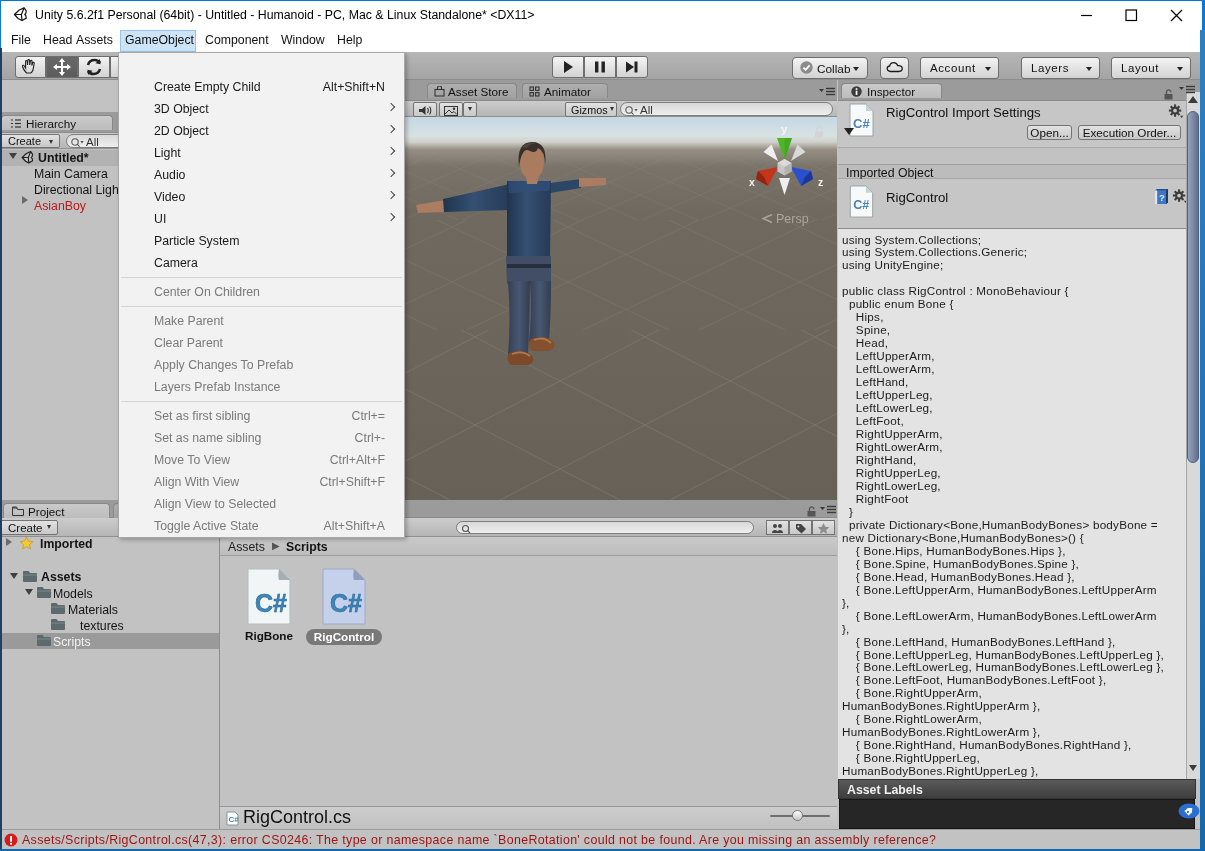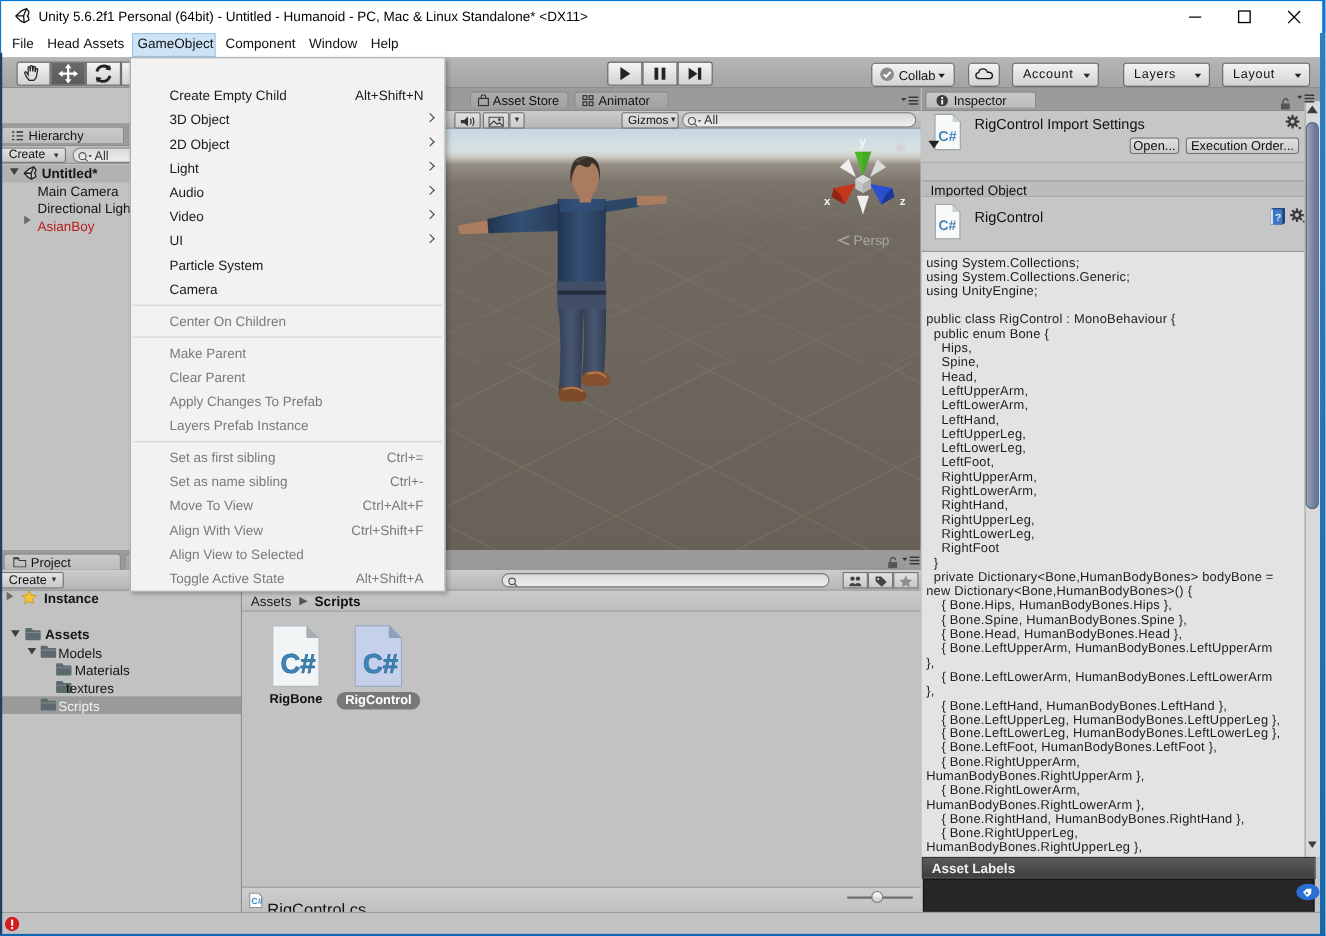--- a/index.html
+++ b/index.html
@@ -492,21 +492,21 @@
   <div class="mbtn" style="left:812px;top:20px;width:23px;height:15px">
       <svg class="abs" style="left:4px;top:1px" width="13" height="13" viewBox="0 0 13 13">
         <path d="M6.5 1 L8.2 4.8 L12.3 5.2 L9.2 7.9 L10.1 11.9 L6.5 9.8 L2.9 11.9 L3.8 7.9 L0.7 5.2 L4.8 4.8 Z" fill="#8d8d8d"></path>
       </svg>
     </div>
 
   <div class="row" style="left:6px;top:38px;width:0;height:0;border-top:4.5px solid transparent;border-bottom:4.5px solid transparent;border-left:6px solid #6a6a6a"></div>
   <svg class="abs" style="left:19px;top:36px" width="15" height="15" viewBox="0 0 15 15">
       <path d="M7.5 1 L9.4 5.1 L13.9 5.6 L10.5 8.6 L11.5 13 L7.5 10.7 L3.5 13 L4.5 8.6 L1.1 5.6 L5.6 5.1 Z" fill="#f5c836" stroke="#c79a1c" stroke-width="0.8"></path>
     </svg>
-  <b class="row" style="left:40px;top:37px">Instance</b>
+  <b class="row" style="left:40px;top:37px">Imported</b>
   <div class="row" style="left:10px;top:73px;width:0;height:0;border-left:4.5px solid transparent;border-right:4.5px solid transparent;border-top:6px solid #404040"></div>
   <svg class="abs" style="left:22px;top:70px" width="16" height="13" viewBox="0 0 16 13">
       <path d="M1 2 Q1 1 2 1 L6 1 Q7 1 7.3 2 L8 3 L14 3 Q15 3 15 4 L15 11 Q15 12 14 12 L2 12 Q1 12 1 11 Z" fill="#5d6a6d"></path>
       <path d="M1 4.5 L15 4.5 L15 5.5 L1 5.5 Z" fill="#8a9699" opacity="0.7"></path>
     </svg>
   <b class="row" style="left:41px;top:70px">Assets</b>
   <div class="row" style="left:25px;top:89px;width:0;height:0;border-left:4.5px solid transparent;border-right:4.5px solid transparent;border-top:6px solid #404040"></div>
   <svg class="abs" style="left:36px;top:86px" width="16" height="13" viewBox="0 0 16 13">
       <path d="M1 2 Q1 1 2 1 L6 1 Q7 1 7.3 2 L8 3 L14 3 Q15 3 15 4 L15 11 Q15 12 14 12 L2 12 Q1 12 1 11 Z" fill="#5d6a6d"></path>
       <path d="M1 4.5 L15 4.5 L15 5.5 L1 5.5 Z" fill="#8a9699" opacity="0.7"></path>
@@ -514,21 +514,21 @@
   <div class="row" style="left:53px;top:87px">Models</div>
   <svg class="abs" style="left:50px;top:102px" width="16" height="13" viewBox="0 0 16 13">
       <path d="M1 2 Q1 1 2 1 L6 1 Q7 1 7.3 2 L8 3 L14 3 Q15 3 15 4 L15 11 Q15 12 14 12 L2 12 Q1 12 1 11 Z" fill="#5d6a6d"></path>
       <path d="M1 4.5 L15 4.5 L15 5.5 L1 5.5 Z" fill="#8a9699" opacity="0.7"></path>
     </svg>
   <div class="row" style="left:68px;top:103px">Materials</div>
   <svg class="abs" style="left:50px;top:118px" width="16" height="13" viewBox="0 0 16 13">
       <path d="M1 2 Q1 1 2 1 L6 1 Q7 1 7.3 2 L8 3 L14 3 Q15 3 15 4 L15 11 Q15 12 14 12 L2 12 Q1 12 1 11 Z" fill="#5d6a6d"></path>
       <path d="M1 4.5 L15 4.5 L15 5.5 L1 5.5 Z" fill="#8a9699" opacity="0.7"></path>
     </svg>
-  <div class="row" style="left:60px;top:119px">textures</div>
+  <div class="row" style="left:80px;top:119px">textures</div>
   <div class="abs" style="left:0;top:133px;width:219px;height:16px;background:#9a9a9a"></div>
   <svg class="abs" style="left:36px;top:134px" width="16" height="13" viewBox="0 0 16 13">
       <path d="M1 2 Q1 1 2 1 L6 1 Q7 1 7.3 2 L8 3 L14 3 Q15 3 15 4 L15 11 Q15 12 14 12 L2 12 Q1 12 1 11 Z" fill="#5d6a6d"></path>
       <path d="M1 4.5 L15 4.5 L15 5.5 L1 5.5 Z" fill="#8a9699" opacity="0.7"></path>
     </svg>
   <div class="row" style="left:53px;top:135px;color:#f2f2f2">Scripts</div>
 
   <div class="abs" style="left:219px;top:18px;width:1px;height:311px;background:#8e8e8e"></div>
 
   <div class="abs" style="left:220px;top:37px;width:617px;height:19px;background:linear-gradient(#cacaca,#bdbdbd);border-bottom:1px solid #9e9e9e">
@@ -551,21 +551,21 @@
     <text x="8" y="44" font-size="25" font-weight="bold" fill="#3e85b8" stroke="#2a6a98" stroke-width="0.6">C#</text>
   </svg>
   <div class="abs" style="left:306px;top:129px;width:76px;height:16px;border-radius:8px;background:#787878"></div>
   <div class="abs" style="left:306px;top:130px;width:76px;text-align:center;font-size:11.7px;font-weight:bold;color:#fff">RigControl</div>
 
   <div class="abs" style="left:220px;top:306px;width:617px;height:23px;background:linear-gradient(#cdcdcd,#c0c0c0);border-top:1px solid #979797">
     <svg class="abs" style="left:6px;top:4px" width="13" height="15" viewBox="0 0 13 15">
         <path d="M1 1 L9 1 L12 4 L12 14 L1 14 Z" fill="#fff" stroke="#8a9296"></path>
         <text x="2.5" y="11" font-size="8" font-weight="bold" fill="#3e85b8">C#</text>
       </svg>
-    <span class="abs" style="left:23px;top:12px;font-size:15px;color:#111">RigControl.cs</span>
+    <span class="abs" style="left:23px;top:0;font-size:18px;color:#111">RigControl.cs</span>
     <div class="abs" style="left:550px;top:8px;width:60px;height:2px;background:#6e6e6e;border-radius:1px"></div>
     <div class="abs" style="left:572px;top:3px;width:11px;height:11px;border-radius:50%;background:linear-gradient(#fdfdfd,#c9c9c9);border:1px solid #777"></div>
   </div>
 </div>
 <div id="alabels" class="abs">
   <div class="abs" style="left:0;top:0;width:358px;height:20px;background:linear-gradient(#5a5a5a,#3e3e3e);border:1px solid #333">
     <b class="abs" style="left:8px;top:3px;font-size:12.3px;color:#f0f0f0">Asset Labels</b>
   </div>
   <div class="abs" style="left:1px;top:20px;width:356px;height:30px;background:#262626;border:1px solid #161616">
     <svg class="abs" style="left:338px;top:3px" width="22" height="16" viewBox="0 0 22 16">
@@ -576,20 +576,21 @@
         </g>
       </svg>
   </div>
 </div>
 <div id="status" class="abs">
   <svg class="abs" style="left:4px;top:3px" width="14" height="14" viewBox="0 0 14 14">
       <circle cx="7" cy="7" r="6.5" fill="#d11d1d"></circle>
       <rect x="6.1" y="3" width="1.9" height="5.6" fill="#fff"></rect>
       <rect x="6.1" y="9.8" width="1.9" height="1.9" fill="#fff"></rect>
     </svg>
+  <span class="abs" style="left:22px;top:3px;font-size:12.4px;letter-spacing:0.35px;color:#9b1414">Assets/Scripts/RigControl.cs(47,3): error CS0246: The type or namespace name `BoneRotation' could not be found. Are you missing an assembly reference?</span>
 </div>
 
 <div class="abs eborder" style="left:0;top:48px;width:2px;height:803px;background:#1c3f63"></div>
 <div class="abs eborder" style="left:0;top:0px;width:1px;height:48px;background:#0b77d7"></div>
 <div class="abs eborder" style="left:1200px;top:30px;width:5px;height:821px;background:linear-gradient(#2b7fc4,#1668ae)"></div>
 <div class="abs eborder" style="left:1202px;top:0;width:3px;height:30px;background:#0b77d7"></div>
 <div class="abs eborder" style="left:0;top:849px;width:1205px;height:2px;background:#0f67b1"></div>
 <div id="menu" class="abs">
   <div class="mi" style="top:23px">
       <span class="lab">Create Empty Child</span>

